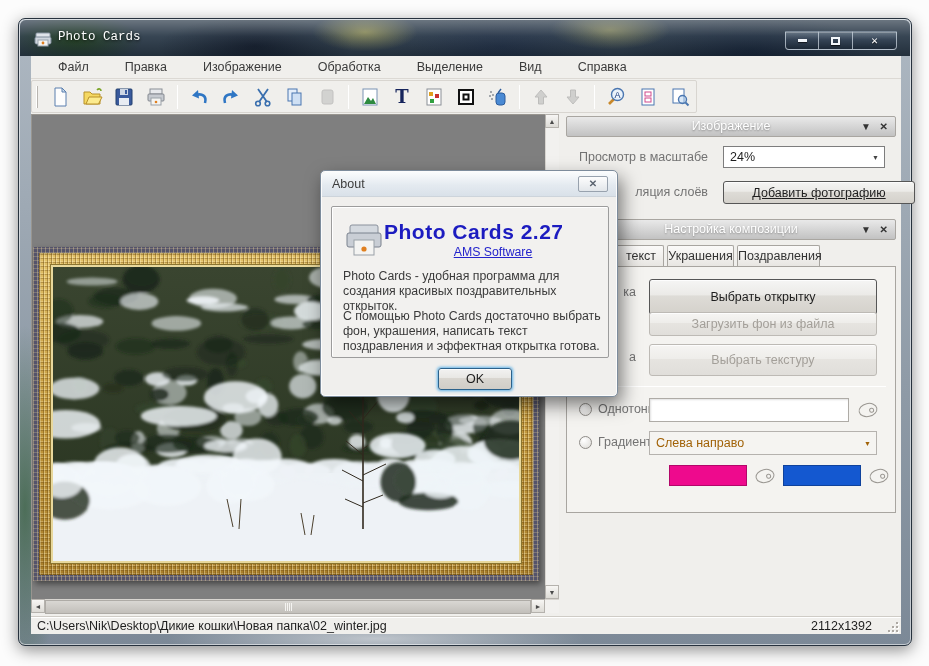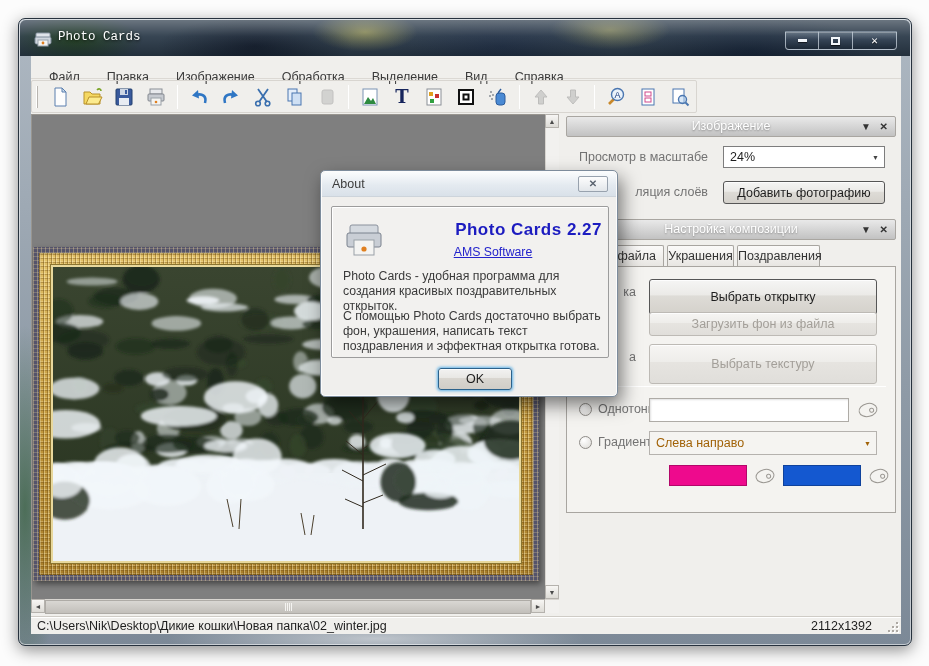--- a/index.html
+++ b/index.html
@@ -42,21 +42,21 @@
   .capbtn + .capbtn { border-left:none; }
   .capbtn.min { border-radius:0 0 0 4px; }
   .capbtn.cls { width:44px; border-radius:0 0 4px 0; }
   .glyph-min { width:9px; height:3px; background:#f2f6fa; box-shadow:0 1px 1px rgba(0,0,0,.6); }
   .glyph-max { width:9px; height:8px; border:2px solid #f2f6fa; box-shadow:0 1px 1px rgba(0,0,0,.6); }
   .glyph-cls { font-weight:bold; font-size:11px; text-shadow:0 1px 1px rgba(0,0,0,.6); }
 
   
   .client { position:absolute; left:12px; top:37px; width:870px; height:578px; background:#f0efec; font-size:12.5px; color:#3a3a3a; }
   .menubar { position:absolute; left:0; top:0; width:870px; height:23px; border-bottom:1px solid #dcd9d4; }
-  .menubar span { display:inline-block; padding:10px 9px; line-height:22px; margin-left:9px; }
+  .menubar span { display:inline-block; padding:0 9px; line-height:22px; margin-left:18px; }
   .toolband { position:absolute; left:0; top:24px; width:666px; height:33px; border:1px solid #d8d5d0; border-radius:2px;
               display:flex; align-items:center; padding-left:4px; }
   .grip { width:3px; height:22px; border-left:1px solid #fff; border-right:1px solid #b8b5b0; margin-right:6px; }
   .ticon { width:22px; height:22px; margin:0 5px; flex:none; }
   .ticon.dis { opacity:.5; filter:grayscale(1); }
   .tsep { width:1px; height:24px; background:#c2bfba; border-right:1px solid #fff; margin:0 5px; flex:none; }
 
   
   .canvas { position:absolute; left:0; top:58px; width:528px; height:499px; background:#7f7f7f;
             border-top:1px solid #98958f; border-left:1px solid #98958f; overflow:hidden; }
@@ -123,21 +123,21 @@
          box-shadow:4px 8px 18px rgba(0,0,0,.5), inset 0 0 0 1px rgba(255,255,255,.8); }
   .dlg-title { position:absolute; left:1px; right:1px; top:1px; height:25px; border-radius:4px 4px 0 0;
                background:linear-gradient(180deg,#fafcfd,#e4eaf0 55%,#d9e1e9); border-bottom:1px solid #cdd4db;
                color:#3c3c3c; font-size:12.5px; line-height:24px; padding-left:10px; }
   .dlg-close { position:absolute; right:8px; top:4px; width:30px; height:16px; border:1px solid #98a2ae; border-radius:2px;
                background:linear-gradient(180deg,#fdfdfd,#e2e6ea); color:#5b6470; font-size:10px; font-weight:bold;
                display:flex; align-items:center; justify-content:center; }
   .dlg-panel { position:absolute; left:10px; top:35px; width:278px; height:152px; background:#f2f1ef;
                border:1px solid #9c9c9c; border-radius:2px; box-shadow:inset 1px 1px 0 #fff; }
   .dlg-appicon { position:absolute; left:12px; top:16px; width:40px; height:36px; }
-  .dlg-head { position:absolute; left:52px; top:13px; width:218px; text-align:right; font-size:17px; font-weight:bold;
+  .dlg-head { position:absolute; left:52px; top:13px; width:218px; text-align:left; font-size:21px; font-weight:bold;
               color:#1c1cc0; letter-spacing:.5px; }
   .dlg-link { position:absolute; left:52px; top:38px; width:218px; text-align:center; font-size:12.3px;
               color:#2424cc; text-decoration:underline; }
   .dlg-p { position:absolute; left:11px; width:262px; font-size:12.3px; line-height:15px; color:#3a3a3a; }
   .dlg-ok { position:absolute; left:117px; top:197px; width:74px; height:22px; border-radius:3px;
             border:1px solid #2c628b; background:linear-gradient(180deg,#f2f2f1,#e8e7e4 45%,#d9d6d0 46%,#d0cdc7);
             box-shadow:0 0 3px 1px #5eb2e8, inset 0 1px 0 rgba(255,255,255,.8);
             display:flex; align-items:center; justify-content:center; font-size:12.5px; color:#1e1e1e; }
 </style>
 </head>
@@ -544,37 +544,37 @@
         <span>Изображение</span>
         <span class="hbtn" style="right:24px;">▼</span>
         <span class="hbtn" style="right:7px;font-weight:bold;">✕</span>
       </div>
       <div class="lbl r" style="left:545px;top:94px;width:132px;">Просмотр в масштабе</div>
       <div class="combo" style="left:692px;top:90px;width:162px;height:22px;">
         <span class="val">24%</span>
         <span class="arr">▼</span>
       </div>
       <div class="lbl r" style="left:545px;top:129px;width:132px;">ляция слоёв</div>
-      <div class="btn strong" style="left:692px;top:125px;width:162px;height:23px;">Добавить фотографию</div>
+      <div class="btn strong" style="left:692px;top:125px;width:192px;height:23px;text-decoration:underline;">Добавить фотографию</div>
 
       <div class="phead" style="left:535px;top:163px;">
         <span>Настройка композиции</span>
         <span class="hbtn" style="right:24px;">▼</span>
         <span class="hbtn" style="right:7px;font-weight:bold;">✕</span>
       </div>
-      <div class="tab" style="left:560px;top:189px;width:73px;text-align:right;padding-right:7px;">файла</div>
+      <div class="tab" style="left:560px;top:189px;width:73px;text-align:right;padding-right:7px;">текст</div>
       <div class="tab" style="left:636px;top:189px;width:67px;">Украшения</div>
       <div class="tab" style="left:706px;top:189px;width:83px;">Поздравления</div>
       <div class="tabbox"></div>
 
       <div class="lbl r" style="left:500px;top:229px;width:105px;">ка</div>
       <div class="btn strong" style="left:618px;top:223px;width:228px;height:36px;">Выбрать открытку</div>
       <div class="btn disabled" style="left:618px;top:256px;width:228px;height:24px;">Загрузить фон из файла</div>
       <div class="lbl r" style="left:500px;top:294px;width:105px;">а</div>
-      <div class="btn disabled" style="left:618px;top:288px;width:228px;height:40px;">Выбрать текстуру</div>
+      <div class="btn disabled" style="left:618px;top:288px;width:228px;height:32px;">Выбрать текстуру</div>
 
       <div class="divider" style="left:545px;top:330px;width:310px;"></div>
 
       <div class="radio" style="left:548px;top:347px;"></div>
       <div class="lbl" style="left:567px;top:346px;">Однотонный</div>
       <div class="well" style="left:618px;top:342px;width:200px;height:24px;"></div>
       <svg class="palicon" style="left:824px;top:344px;" viewBox="0 0 26 20">
           <g transform="rotate(-12 13 10)">
             <ellipse cx="13" cy="10" rx="9" ry="6.5" fill="none" stroke="#9a9792"></ellipse>
             <circle cx="16.5" cy="11" r="2" fill="none" stroke="#9a9792"></circle>

